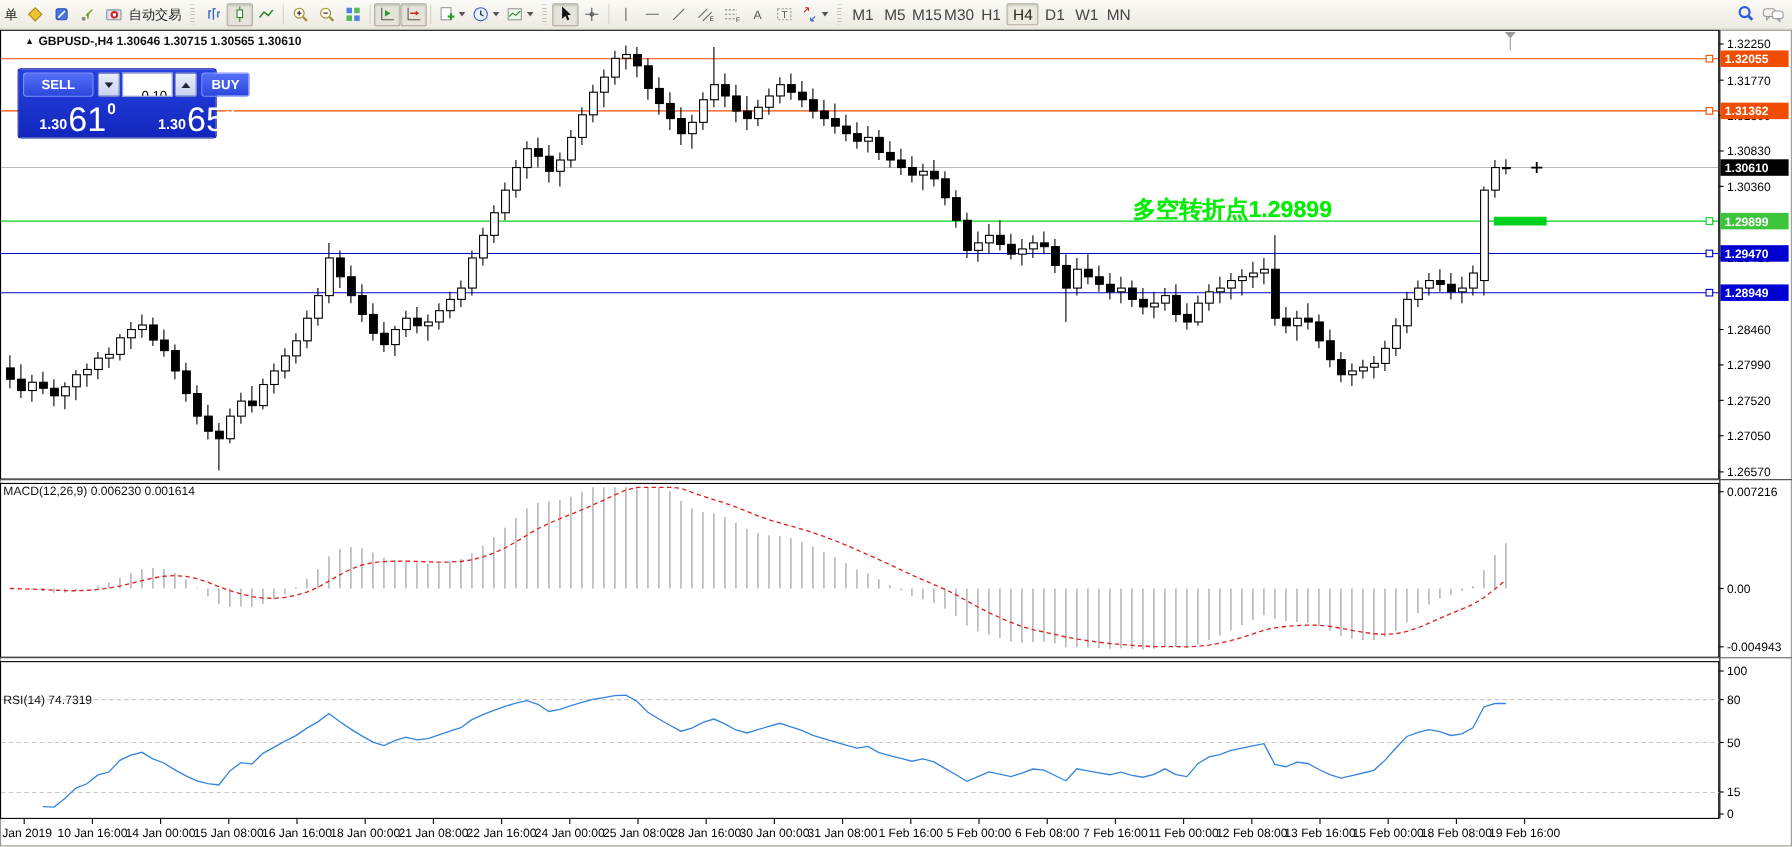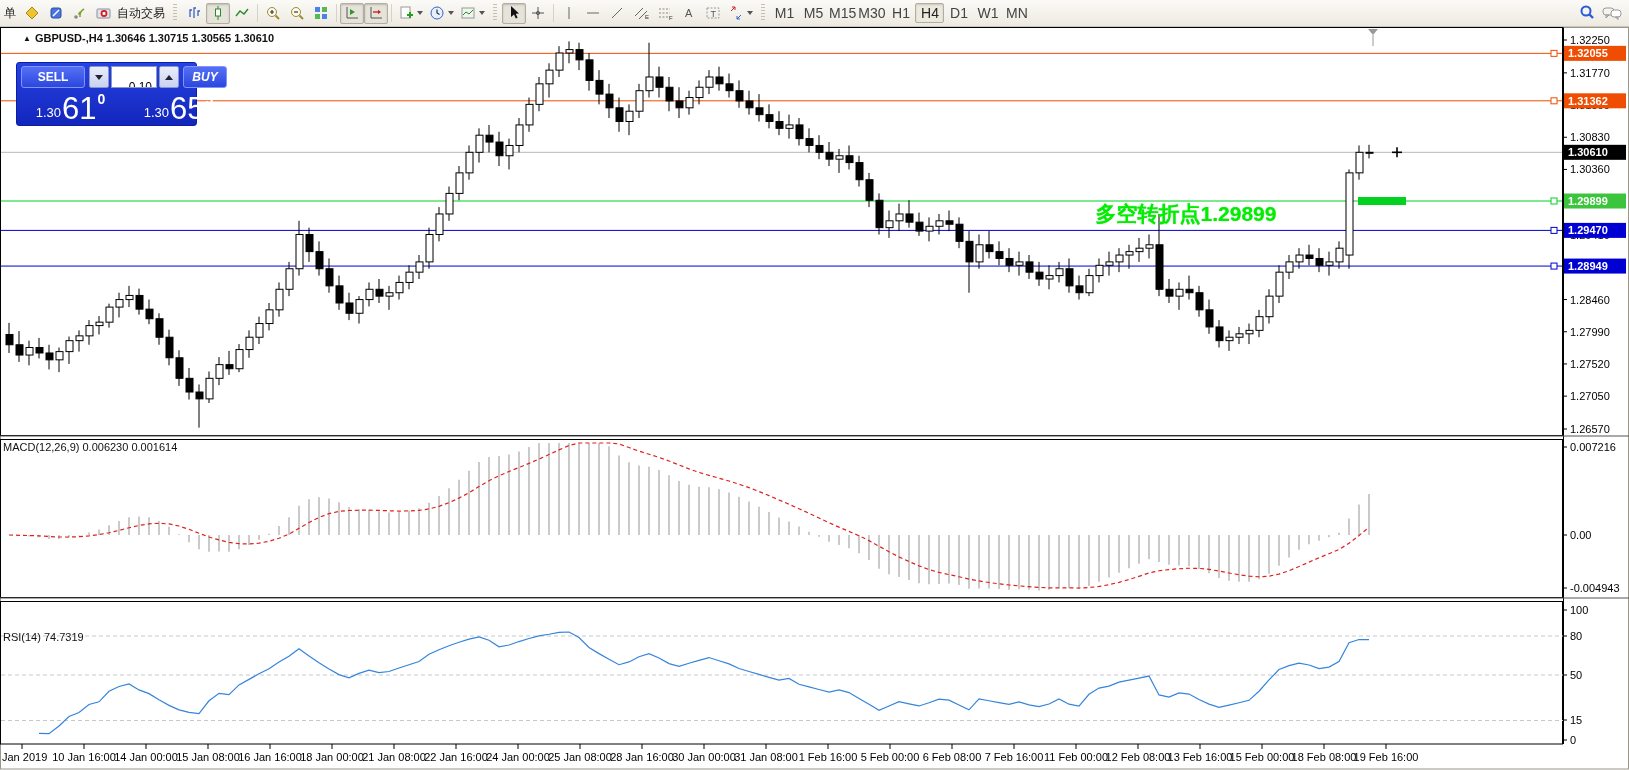--- a/index.html
+++ b/index.html
@@ -28,47 +28,47 @@
   .spacer { flex:1; }
 
   
   #symbol-header { position:absolute; left:7px; top:32px; z-index:4; font-size:11px;
     font-weight:bold; color:#111; letter-spacing:0;margin-left:16px; }
   #symbol-header .tri { font-size:8px; margin-right:4px; vertical-align:1px; }
 
   #macd-label { position:absolute; left:3px; top:441px; z-index:4; font-size:11px; color:#111; }
   #rsi-label  { position:absolute; left:3px; top:631px; z-index:4; font-size:11px; color:#111; }
 
-  #annotation { position:absolute; left:1030px; top:200px; width:312px; z-index:3;
-    text-align:center; color:#00ee00; font-size:21px; font-weight:bold;
+  #annotation { position:absolute; left:1030px; top:176px; width:312px; z-index:3;
+    text-align:left; color:#00ee00; font-size:21px; font-weight:bold;
     text-shadow:0 0 1px rgba(0,200,0,.6); white-space:nowrap; }
 
   
   #trade-panel { position:absolute; left:4px; top:62px; width:181px; height:64px; z-index:5;
     background:linear-gradient(#2742e2,#1226bc); border:1px solid #0e1ea0; border-radius:3px;
     color:#fff;margin-left:12px; }
   .tp-row1 { position:absolute; left:0; top:3px; width:100%; height:23px; }
   .btn-sell,.btn-buy { position:absolute; top:0; height:22px;
     background:linear-gradient(#5570f5,#2b47dd); border:1px solid #8094ff; border-radius:3px;
     color:#fff; font-size:12px; font-weight:bold; display:flex; align-items:center; justify-content:center; }
   .btn-sell { left:4px;  width:64px; }
-  .btn-buy  { left:166px; width:44px;font-style:italic; }
+  .btn-buy  { left:166px; width:44px; }
   .spin-btn { position:absolute; top:0; width:20px; height:22px;
     background:linear-gradient(#e9edfa,#c9d2f0); border:1px solid #8a97c8; border-radius:2px;
     display:flex; align-items:center; justify-content:center; }
   .spin-down { left:72px; } .spin-up { left:142px; }
   .tri-dn { width:0;height:0;border-left:4px solid transparent;border-right:4px solid transparent;border-top:5px solid #223; }
   .tri-up { width:0;height:0;border-left:4px solid transparent;border-right:4px solid transparent;border-bottom:5px solid #223; }
   #volume-field { position:absolute; left:94px; top:0; width:46px; height:22px; background:#fff;
     border:1px solid #8a97c8; color:#000; font-size:12px; text-align:right; padding:19px 4px 0 0; }
   .tp-price { position:absolute; top:28px; height:33px; display:flex; align-items:flex-end; justify-content:center;
     padding-bottom:1px; }
   #bid-block { left:2px; width:103px; }
   #ask-block { left:110px; width:103px; }
-  .p-small { font-size:13px; font-weight:normal; margin-bottom:3px;text-align:right; }
+  .p-small { font-size:13px; font-weight:bold; margin-bottom:3px;text-align:right; }
   .p-big   { font-size:31px; font-weight:normal; line-height:28px; margin:0 1px; }
   .p-sup   { font-size:14px; font-weight:bold; align-self:flex-start; }
 
   #chart-svg { position:absolute; left:0; top:0; z-index:1; }
 </style>
 </head>
 <body>
 <div id="stage">
 
   <div id="toolbar">

